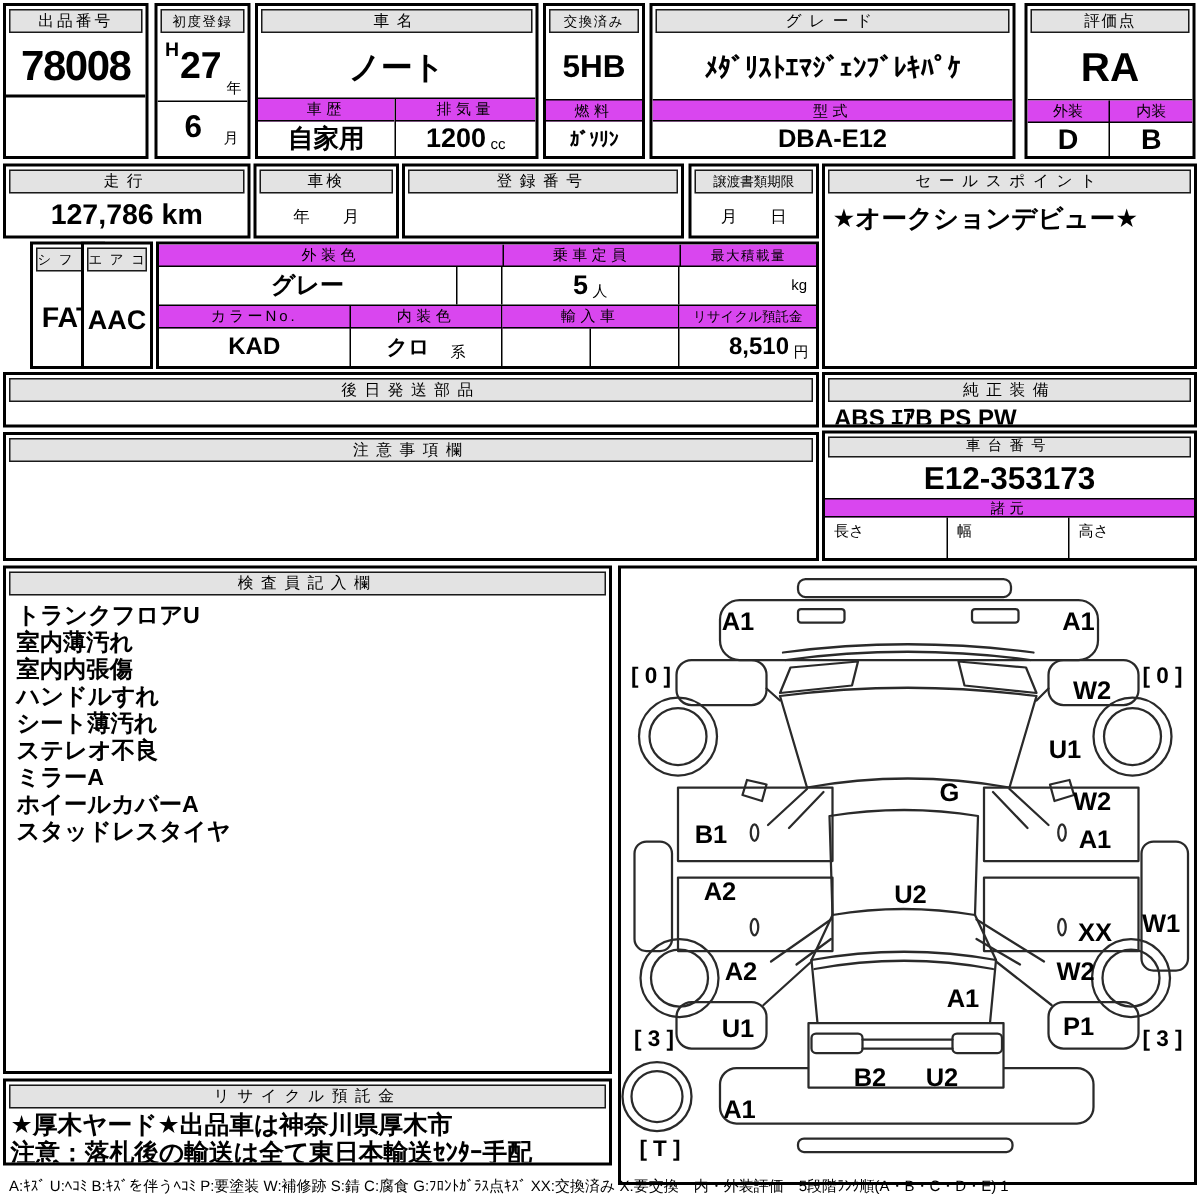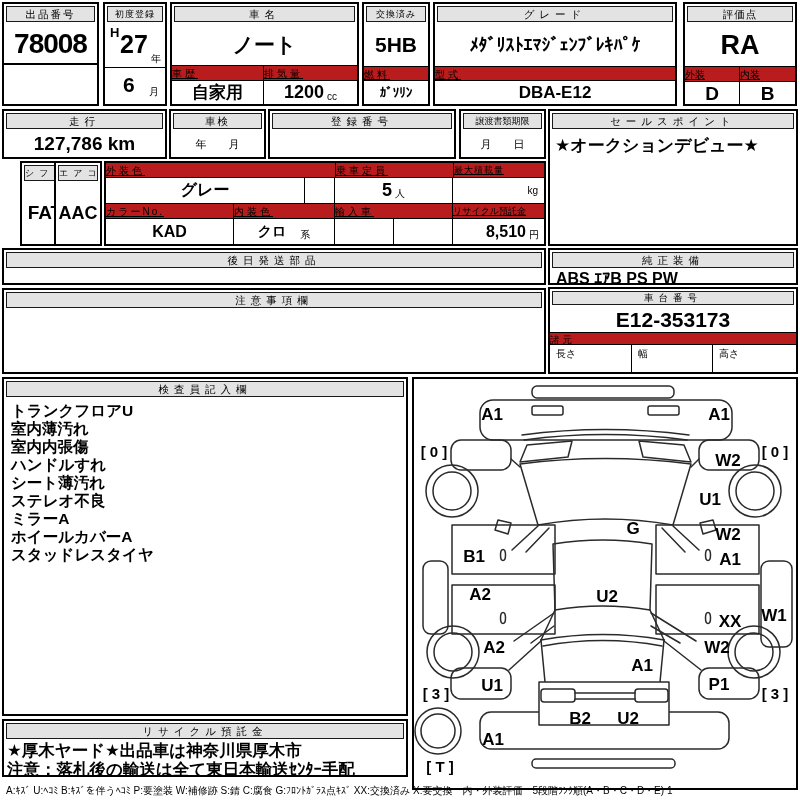--- a/index.html
+++ b/index.html
@@ -1,20 +1,20 @@
 <!DOCTYPE html>
 <html><head>
 <meta charset="utf-8">
 <style>
   html,body{margin:0;padding:0;background:#fff;}
   body{width:800px;height:800px;position:relative;font-family:"Liberation Sans","DejaVu Sans",sans-serif;color:#000;-webkit-font-smoothing:none;}
   .box{position:absolute;border:2px solid #000;background:#fff;box-sizing:border-box;overflow:hidden;}
   .bar{margin:2px;background:#e3e3e3;border:1px solid #1a1a1a;font-size:10.5px;letter-spacing:5px;text-align:center;height:14px;line-height:14px;overflow:hidden;white-space:nowrap;}
   .bar.ls2{letter-spacing:2px;} .bar.ls1{letter-spacing:1px;} .bar.s9{font-size:9px;} .bar.s95{font-size:9.5px;}
-  .hb{background:#b91c1c;border-bottom:1px solid #000;font-size:10px;letter-spacing:3px;height:15px;line-height:15px;box-sizing:border-box;overflow:hidden;white-space:nowrap;text-decoration:underline;}
+  .hb{background:#d946ef;border-bottom:1px solid #000;font-size:10px;letter-spacing:3px;text-align:center;height:15px;line-height:15px;box-sizing:border-box;overflow:hidden;white-space:nowrap;}
   .hb.ls0{letter-spacing:0;} .hb.s9{font-size:9px;}
   .val{display:flex;align-items:center;justify-content:center;font-weight:bold;box-sizing:border-box;}
   .unit{font-weight:normal;font-size:10px;margin-left:3px;align-self:flex-end;padding-bottom:2px;}
   .row{display:flex;box-sizing:border-box;}
   .cell{box-sizing:border-box;overflow:hidden;}
   .br{border-right:1px solid #000;} .bb{border-bottom:1px solid #000;}
   .b2{border-bottom:2px solid #000;}
   #legend{position:absolute;left:6px;top:784px;width:700px;font-size:10px;white-space:nowrap;}
   #diagram-wrap{position:absolute;left:412px;top:377px;width:386px;height:413px;border:2px solid #000;box-sizing:border-box;background:#fff;}
   #diagram-wrap svg{position:absolute;left:0;top:0;}

